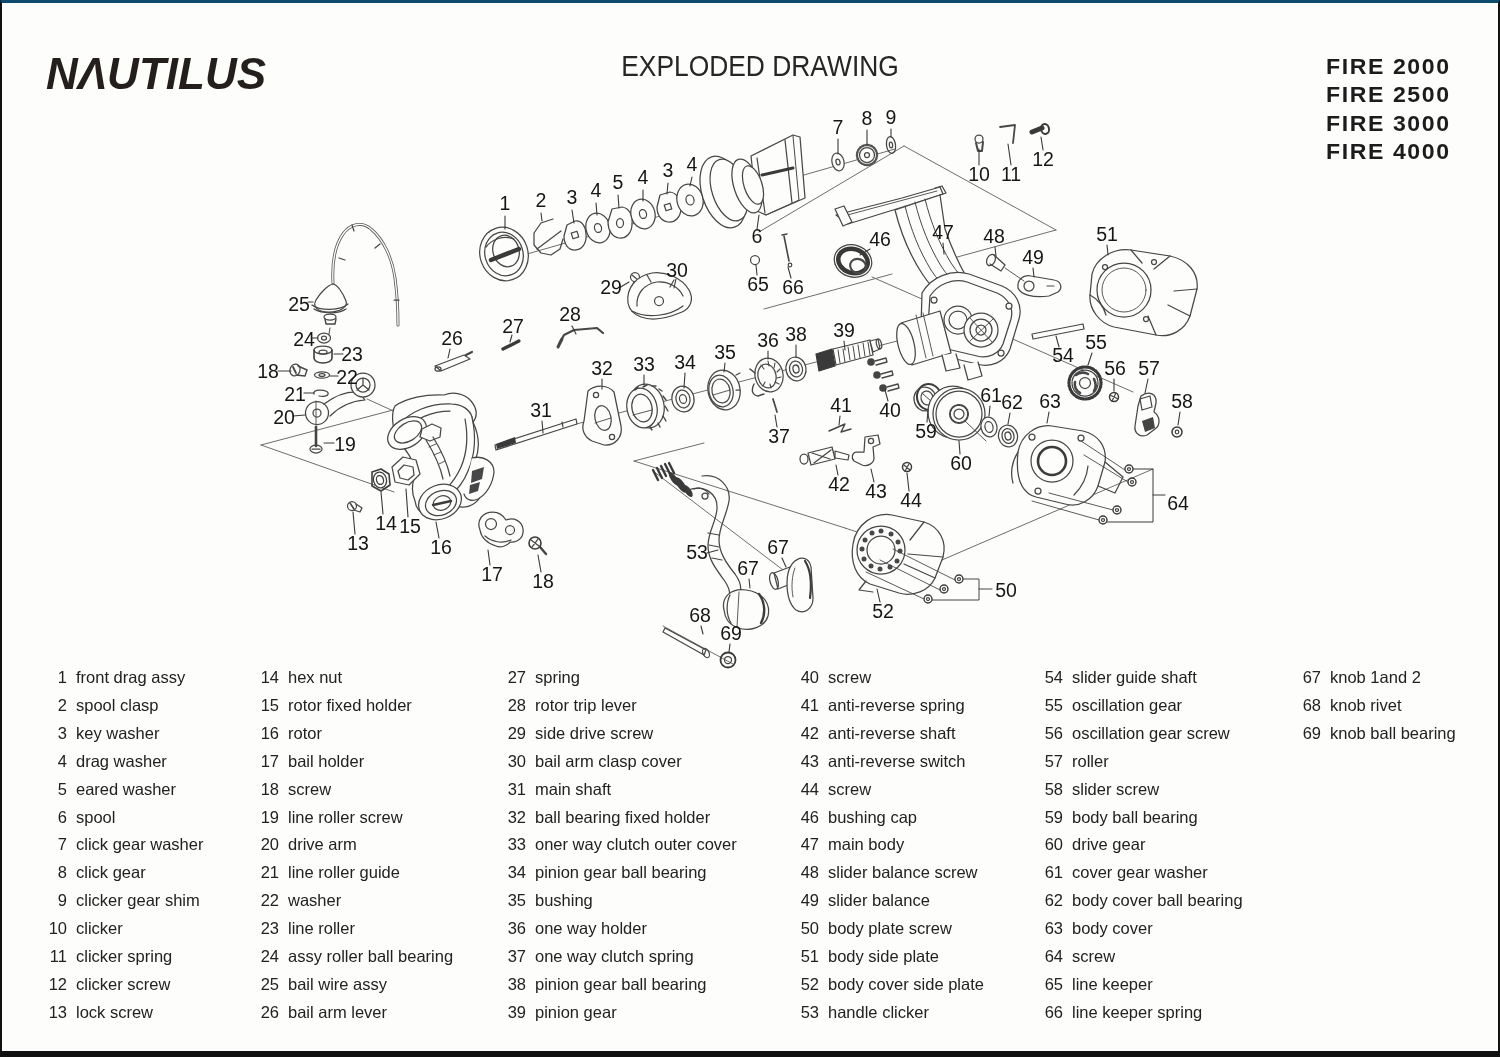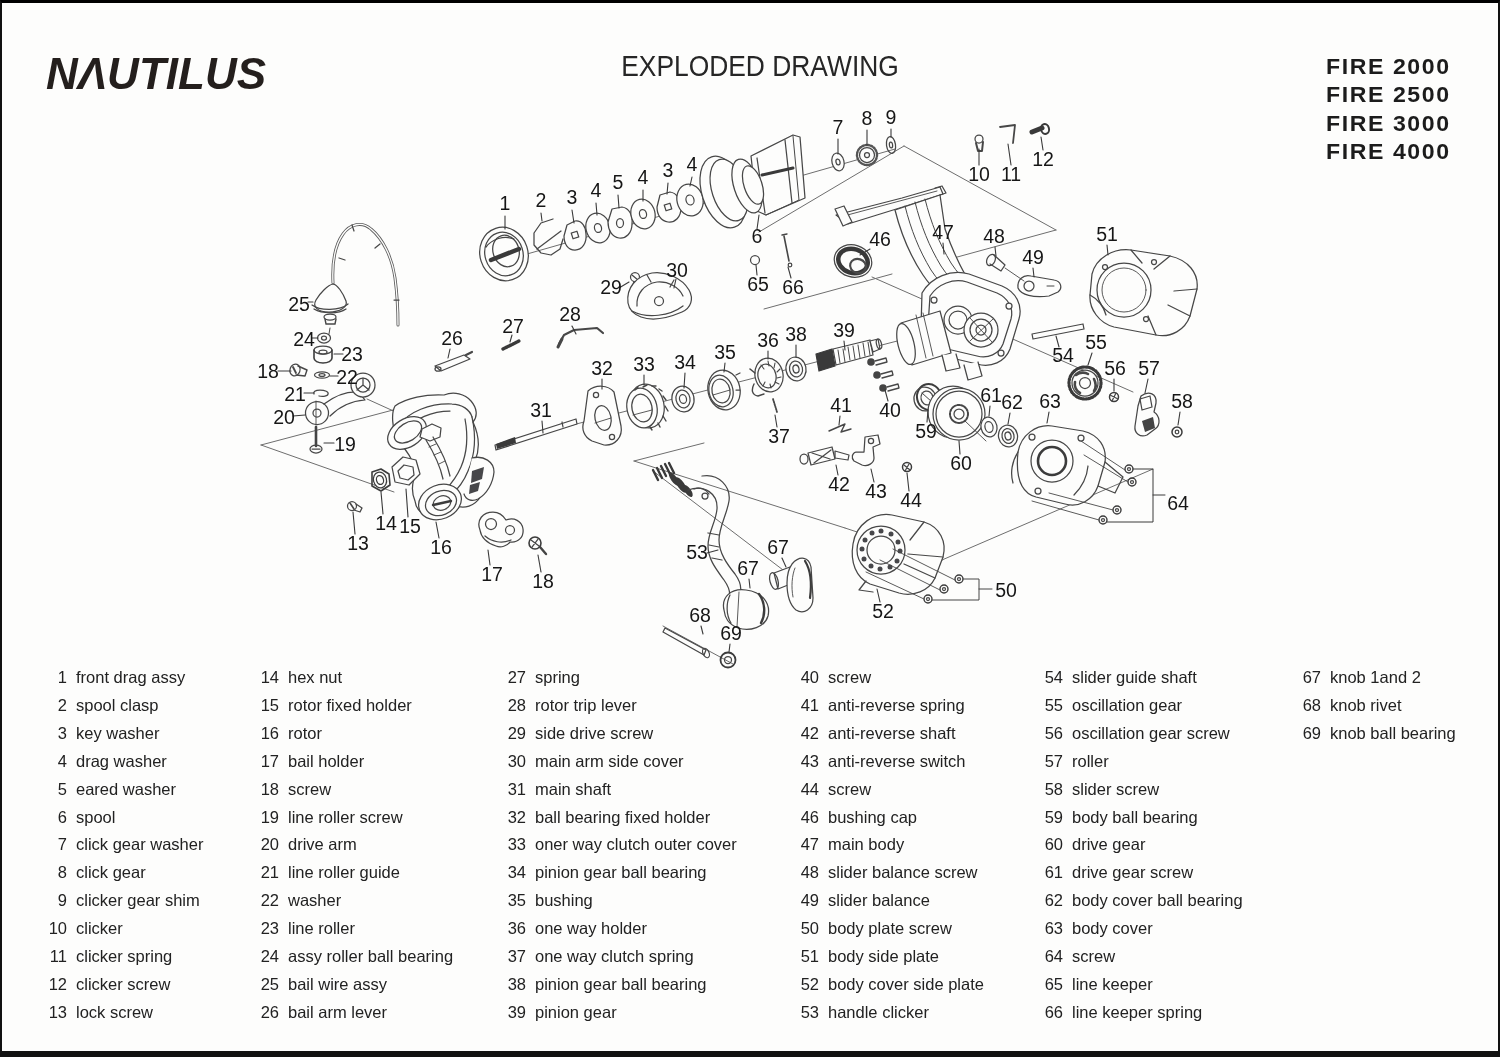--- a/index.html
+++ b/index.html
@@ -1,17 +1,17 @@
 <!DOCTYPE html>
 <html><head>
 <meta charset="utf-8">
 <style>
   html,body{margin:0;padding:0;background:#fff;}
   .page{position:relative;width:1500px;height:1057px;background:#fdfdfc;overflow:hidden;
-        border-top:3px solid #000000;border-left:2px solid #111;border-right:2px solid #111;
+        border-top:3px solid #0c4a6e;border-left:2px solid #111;border-right:2px solid #111;
         box-sizing:border-box;font-family:"Liberation Sans", sans-serif;}
   .botbar{position:absolute;left:0;bottom:0;width:1500px;height:6px;background:#111;}
   .title{position:absolute;left:558px;top:47px;width:400px;text-align:center;
          font-size:29px;color:#262626;letter-spacing:0px;white-space:nowrap;transform:scaleX(0.91);transform-origin:center top;}
   .models{position:absolute;left:1324px;top:50px;font-size:22px;font-weight:bold;
           color:#1c1c1c;letter-spacing:1.5px;line-height:28.4px;transform:scaleX(1.05);transform-origin:left top;}
   .plist{position:absolute;font-size:16.5px;color:#222;}
   .plist .r{height:27.85px;display:flex;align-items:center;}
   .plist .n{width:26px;text-align:right;flex:none;}
   .plist .d{margin-left:9px;white-space:nowrap;}
@@ -843,21 +843,21 @@
     <div class="r">
         <span class="n">28</span>
         <span class="d">rotor trip lever</span>
       </div>
     <div class="r">
         <span class="n">29</span>
         <span class="d">side drive screw</span>
       </div>
     <div class="r">
         <span class="n">30</span>
-        <span class="d">main arm side cover</span>
+        <span class="d">bail arm clasp cover</span>
       </div>
     <div class="r">
         <span class="n">31</span>
         <span class="d">main shaft</span>
       </div>
     <div class="r">
         <span class="n">32</span>
         <span class="d">ball bearing fixed holder</span>
       </div>
     <div class="r">
@@ -969,21 +969,21 @@
     <div class="r">
         <span class="n">59</span>
         <span class="d">body ball bearing</span>
       </div>
     <div class="r">
         <span class="n">60</span>
         <span class="d">drive gear</span>
       </div>
     <div class="r">
         <span class="n">61</span>
-        <span class="d">drive gear screw</span>
+        <span class="d">cover gear washer</span>
       </div>
     <div class="r">
         <span class="n">62</span>
         <span class="d">body cover ball bearing</span>
       </div>
     <div class="r">
         <span class="n">63</span>
         <span class="d">body cover</span>
       </div>
     <div class="r">

